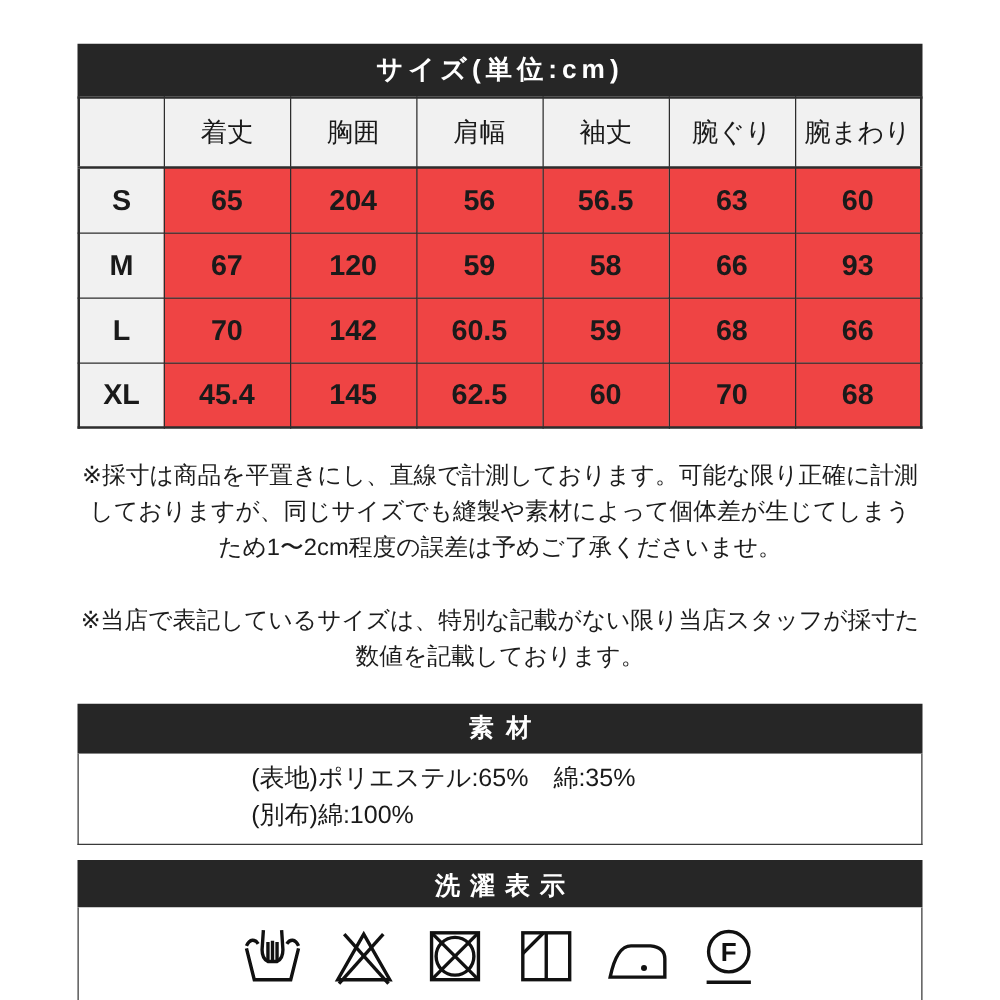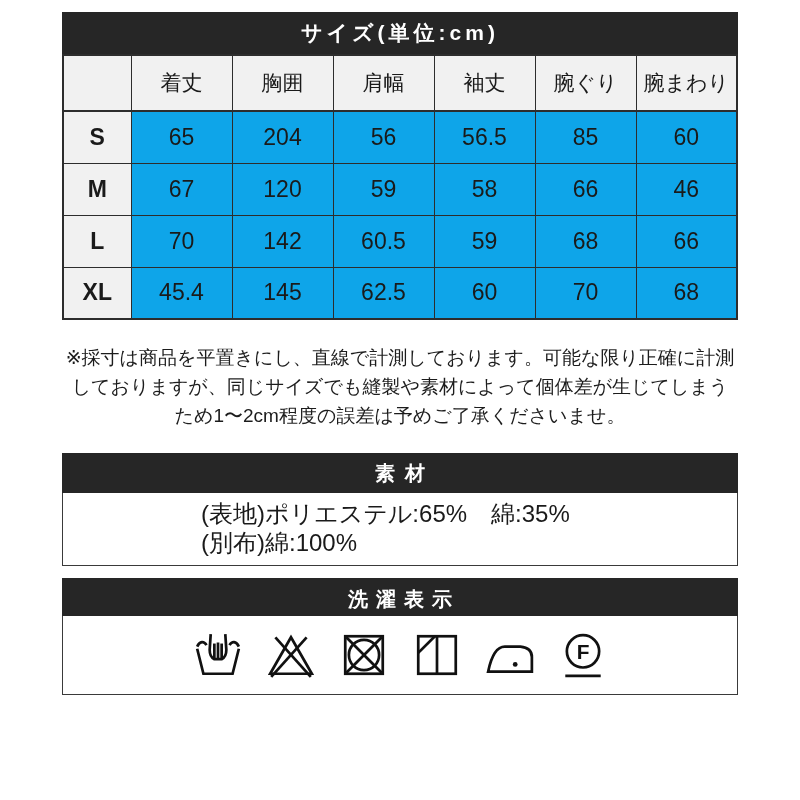--- a/index.html
+++ b/index.html
@@ -13,46 +13,46 @@
   html,body{margin:0;padding:0;}
   body{
     width:800px;height:800px;background:#ffffff;color:var(--ink);
     font-family:"Liberation Sans","DejaVu Sans",sans-serif;
     overflow:hidden;
   }
   .page{padding:12px 62px 0 62px;}
 
   .bar{
     background:var(--bar-bg);color:var(--bar-fg);
-    font-weight:bold;text-align:center;
+    font-weight:bold;text-align:center;margin-top:23px;
   }
   .size-bar{height:42px;line-height:42px;font-size:21px;letter-spacing:4px;}
 
   table.size{
     width:100%;border-collapse:collapse;border:2px solid var(--border);
     table-layout:fixed;
   }
   table.size th,table.size td{
     border:1px solid var(--border);text-align:center;vertical-align:middle;
     padding:0;
   }
   table.size col.label-col{width:68px;}
   thead th{height:56px;background:var(--cell-gray);font-size:21px;font-weight:normal;}
   thead tr{border-bottom:2px solid var(--border);}
   tbody th{background:var(--cell-gray);font-size:23px;font-weight:bold;}
-  tbody td{height:52px;background:#0ea5e9;font-size:23px;font-weight:normal;}
+  tbody td{height:52px;background:#ef4444;font-size:23px;font-weight:bold;}
 
   .notes{margin-top:23px;font-size:19px;line-height:29px;color:#1c1c1c;text-align:center;}
   .note{margin:0;}
   .note + .note{margin-top:29px;}
 
   .mat-bar{margin-top:23px;height:40px;line-height:40px;font-size:20px;letter-spacing:10px;text-indent:10px;}
   .mat-box{
     border:1px solid #3a3a3a;border-top:none;background:#fff;
-    padding:6px 8px 8px 138px;font-size:24px;line-height:29px;
+    padding:6px 8px 8px 138px;font-size:20px;line-height:29px;
   }
   .mat-line{white-space:pre;}
 
   .wash-bar{margin-top:12px;height:38px;line-height:42px;font-size:20px;letter-spacing:8px;text-indent:8px;}
   .wash-box{
     border:1px solid #3a3a3a;border-top:none;background:#fff;height:79px;
     display:flex;align-items:center;justify-content:center;gap:23px;
   }
   .care-icon{display:inline-flex;}
   .care-icon svg{width:50px;height:50px;display:block;}
@@ -89,31 +89,31 @@
         <th>腕まわり</th>
       </tr>
     </thead>
     <tbody>
       <tr>
         <th>S</th>
         <td>65</td>
         <td>204</td>
         <td>56</td>
         <td>56.5</td>
-        <td>85</td>
+        <td>63</td>
         <td>60</td>
       </tr>
       <tr>
         <th>M</th>
         <td>67</td>
         <td>120</td>
         <td>59</td>
         <td>58</td>
         <td>66</td>
-        <td>46</td>
+        <td>93</td>
       </tr>
       <tr>
         <th>L</th>
         <td>70</td>
         <td>142</td>
         <td>60.5</td>
         <td>59</td>
         <td>68</td>
         <td>66</td>
       </tr>
@@ -124,20 +124,21 @@
         <td>62.5</td>
         <td>60</td>
         <td>70</td>
         <td>68</td>
       </tr>
     </tbody>
   </table>
 
   <div class="notes">
     <p class="note">※採寸は商品を平置きにし、直線で計測しております。可能な限り正確に計測しておりますが、同じサイズでも縫製や素材によって個体差が生じてしまうため1〜2cm程度の誤差は予めご了承くださいませ。</p>
+    <p class="note">※当店で表記しているサイズは、特別な記載がない限り当店スタッフが採寸た数値を記載しております。</p>
   </div>
 
   <div class="bar mat-bar">
     <span>素材</span>
   </div>
   <div class="mat-box">
     <div class="mat-line">(表地)ポリエステル:65%　綿:35%</div>
     <div class="mat-line">(別布)綿:100%</div>
   </div>
 

